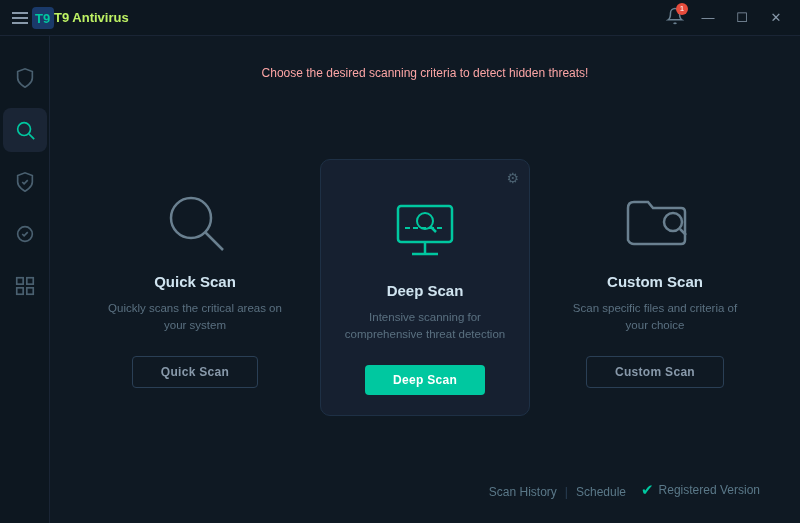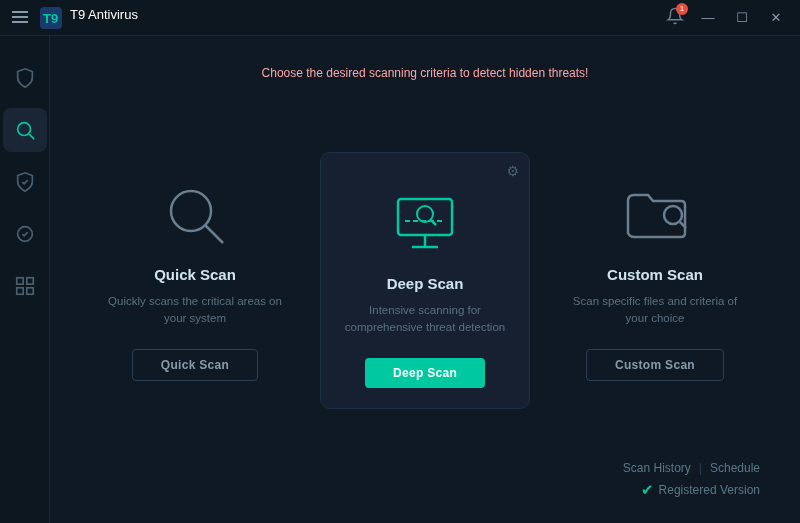--- a/index.html
+++ b/index.html
@@ -17,43 +17,43 @@
       height: 36px;
       background: #0d1720;
       display: flex;
       align-items: center;
       justify-content: space-between;
       padding: 0 8px 0 8px;
       border-bottom: 1px solid #1a2535;
     }
     .title-bar-left {
       display: flex;
-      gap: 8px;
+      align-items: center;
     }
     .hamburger-icon {
       display: flex;
       flex-direction: column;
       gap: 3px;
       cursor: pointer;
       padding: 4px;
     }
     .hamburger-icon span {
       width: 16px;
       height: 2px;
       background: #8899aa;
       display: block;
     }
     .app-logo {
       width: 22px;
       height: 22px;
     }
     .title-bar-title {
-      color: #ffffff;
+      color: #bef264;
       font-size: 13px;
-      font-weight: 400;
+      font-weight: 700;
     }
     .title-bar-controls {
       display: flex;
       align-items: center;
       gap: 2px;
     }
     .title-bar-btn {
       width: 32px;
       height: 28px;
       display: flex;
@@ -381,21 +381,21 @@
           </svg>
         </div>
         <div class="scan-card-title">Custom Scan</div>
         <div class="scan-card-desc">Scan specific files and criteria of your choice</div>
         <button class="scan-btn">Custom Scan</button>
       </div>
 
     </div>
 
     <div class="footer">
-      <div style="display:flex; flex-direction: column; align-items: flex-end; gap: 0;">
+      <div style="display:flex; align-items: flex-end; gap: 15px;">
         <div class="footer-links">
           <span class="footer-link">Scan History</span>
           <span class="footer-divider">|</span>
           <span class="footer-link">Schedule</span>
         </div>
         <div class="registered">
           <span class="registered-check">✔</span>
           <span>Registered Version</span>
         </div>
       </div>

